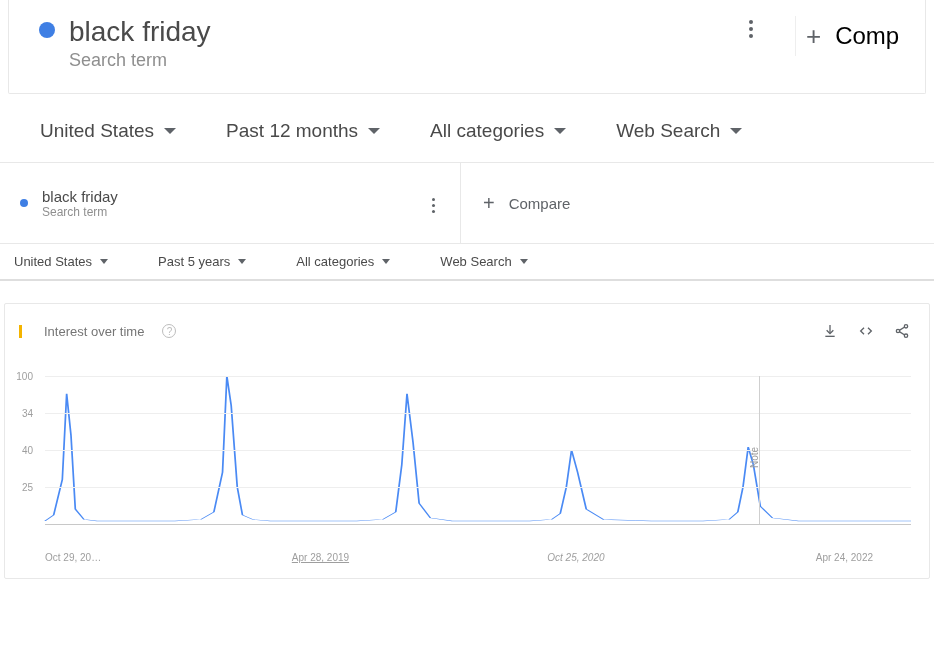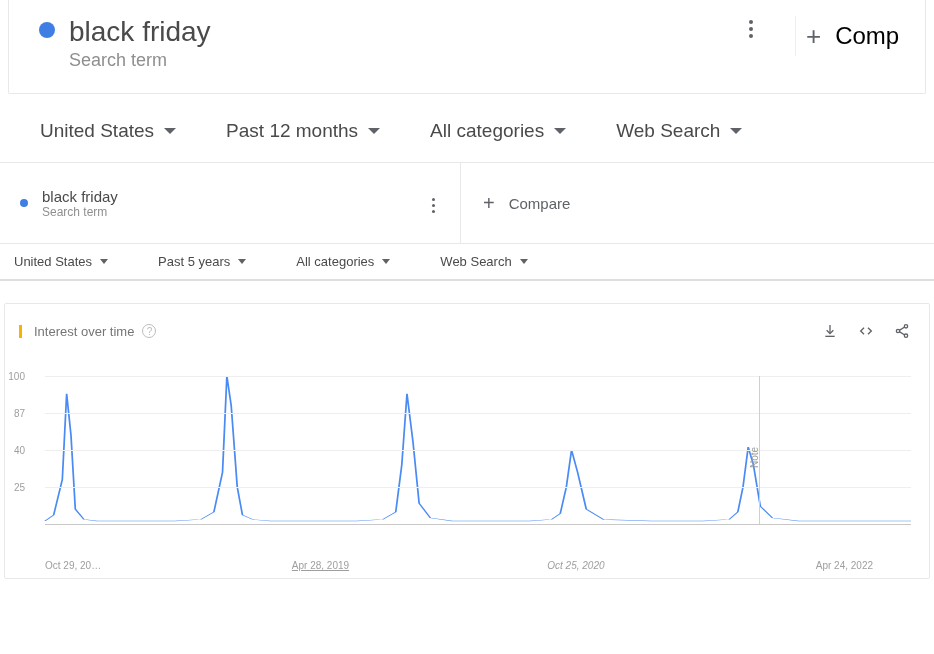--- a/index.html
+++ b/index.html
@@ -44,36 +44,36 @@
   .plus-icon-small { font-size: 20px; color: #5f6368; line-height: 1; }
 
   
   .filter-bar-small { display: flex; gap: 50px; padding: 10px 14px 10px 14px; border-bottom: 2px solid #dedede; }
   .filter-item-small { display: flex; align-items: center; gap: 8px; font-size: 13px; color: #4a4a4a; cursor: pointer; }
   .chev-sm { width: 0; height: 0; border-left: 4px solid transparent; border-right: 4px solid transparent; border-top: 5px solid #5f6368; }
 
   
   .panel { margin: 22px 4px 0 4px; border: 1px solid #e8e8e8; border-radius: 2px; background: #fff; }
   .panel-header { display: flex; align-items: center; padding: 18px 18px 8px 14px; }
-  .panel-title { font-size: 13px; color: #757575; display: flex; align-items: center; gap: 8px; }
+  .panel-title { font-size: 13px; color: #757575; display: flex; align-items: center; gap: 18px; }
   .panel-title::before { content: ""; display: inline-block; width: 3px; height: 13px; background: #f4b400; margin-right: 4px; }
   .help-circle { width: 14px; height: 14px; border: 1px solid #bdbdbd; border-radius: 50%; font-size: 10px; color: #bdbdbd; display: inline-flex; align-items: center; justify-content: center; }
   .panel-actions { margin-left: auto; display: flex; gap: 18px; align-items: center; color: #5f6368; }
   .icon-btn { width: 18px; height: 18px; display: inline-flex; align-items: center; justify-content: center; cursor: pointer; }
 
   
   .chart-area { position: relative; height: 200px; margin: 28px 14px 2px 14px; }
   .y-axis { position: absolute; left: -4px; top: 0; height: 148px; width: 26px; }
-  .y-tick { position: absolute; right: 16px; font-size: 10px; color: #9e9e9e; transform: translateY(-50%); margin-left: 23px; }
+  .y-tick { position: absolute; right: 8px; font-size: 10px; color: #9e9e9e; transform: translateY(-50%); margin-left: 23px; }
   .plot { position: absolute; left: 26px; right: 4px; top: 0; bottom: 28px; }
   .grid-line { position: absolute; left: 0; right: 0; height: 1px; background: #eeeeee; }
   .note-line { position: absolute; top: 0; bottom: 0; width: 1px; background: #cfcfcf; }
   .note-label { position: absolute; font-size: 10px; color: #9e9e9e; transform: rotate(-90deg); transform-origin: left top; }
   .x-labels { position: absolute; left: 26px; right: 4px; bottom: 10px; height: 14px; }
-  .x-tick { position: absolute; font-size: 10px; color: #9e9e9e; white-space: nowrap; margin-top: 8px; }
+  .x-tick { position: absolute; font-size: 10px; color: #9e9e9e; white-space: nowrap; }
   svg.line { position: absolute; left: 0; top: 0; width: 100%; height: 100%; overflow: visible; }
   svg.line path { fill: none; stroke: #4a8af4; stroke-width: 2; }
 </style>
 </head>
 <body>
 
 <div class="term-card-large">
   <span class="term-dot-large"></span>
   <div class="term-info-large">
     <div class="term-name-large">black friday</div>
@@ -174,21 +174,21 @@
             <path d="M8 13l8 5"></path>
           </svg>
         </span>
     </div>
   </div>
 
   <div class="chart-area">
     <div class="y-axis" id="y-axis">
         <div class="y-tick" style="top: 111px;">25</div>
         <div class="y-tick" style="top: 74px;">40</div>
-        <div class="y-tick" style="top: 37px;">87</div>
+        <div class="y-tick" style="top: 37px;">34</div>
         <div class="y-tick" style="top: 0px;">100</div>
       </div>
     <div class="plot" id="plot">
       <svg class="line" id="svg-line" preserveAspectRatio="none" viewBox="0 0 1000 1000">
           <path id="series-path" d="M0.0 842.8 L10.0 808.4 L20.0 602.0 L25.0 103.2 L30.0 344.0 L35.0 774.0 L45.0 834.2 L60.0 842.8 L90.0 842.8 L150.0 842.8 L180.0 834.2 L195.0 791.2 L205.0 559.0 L210.0 0.0 L215.0 172.0 L222.0 645.0 L228.0 808.4 L240.0 834.2 L260.0 842.8 L300.0 842.8 L360.0 842.8 L390.0 834.2 L405.0 791.2 L412.0 516.0 L418.0 103.2 L425.0 387.0 L432.0 739.6 L445.0 825.6 L470.0 842.8 L520.0 842.8 L560.0 842.8 L585.0 834.2 L595.0 799.8 L602.0 645.0 L608.0 430.0 L615.0 559.0 L625.0 774.0 L645.0 834.2 L700.0 842.8 L760.0 842.8 L790.0 834.2 L800.0 791.2 L806.0 645.0 L812.0 412.8 L818.0 516.0 L826.0 756.8 L840.0 825.6 L870.0 842.8 L930.0 842.8 L985.0 842.8 L1000.0 842.8 " stroke="#4a8af4"></path>
         </svg>
     <div class="grid-line" style="top: 111px;"></div>
         <div class="grid-line" style="top: 74px;"></div>
         <div class="grid-line" style="top: 37px;"></div>
         <div class="grid-line" style="top: 0px;"></div>

